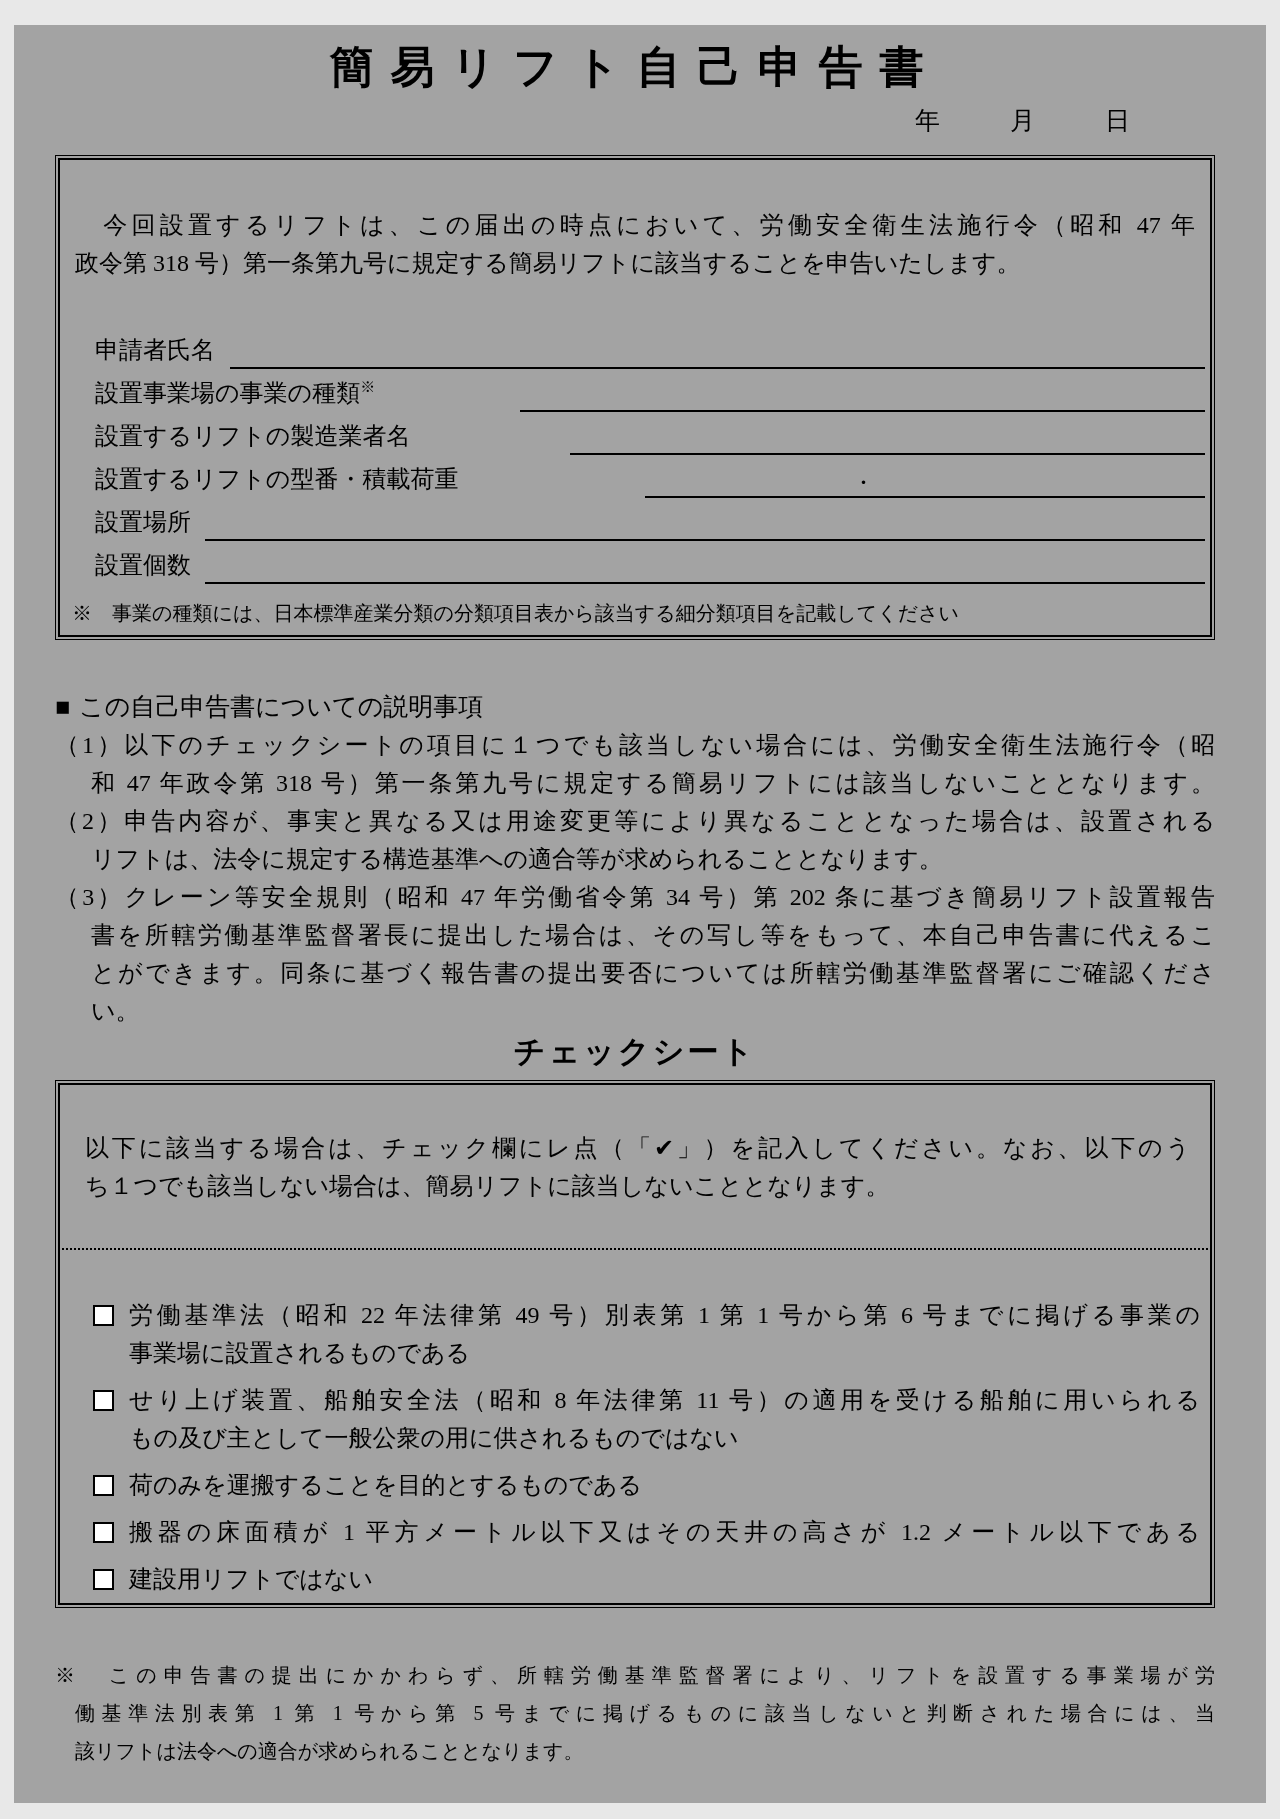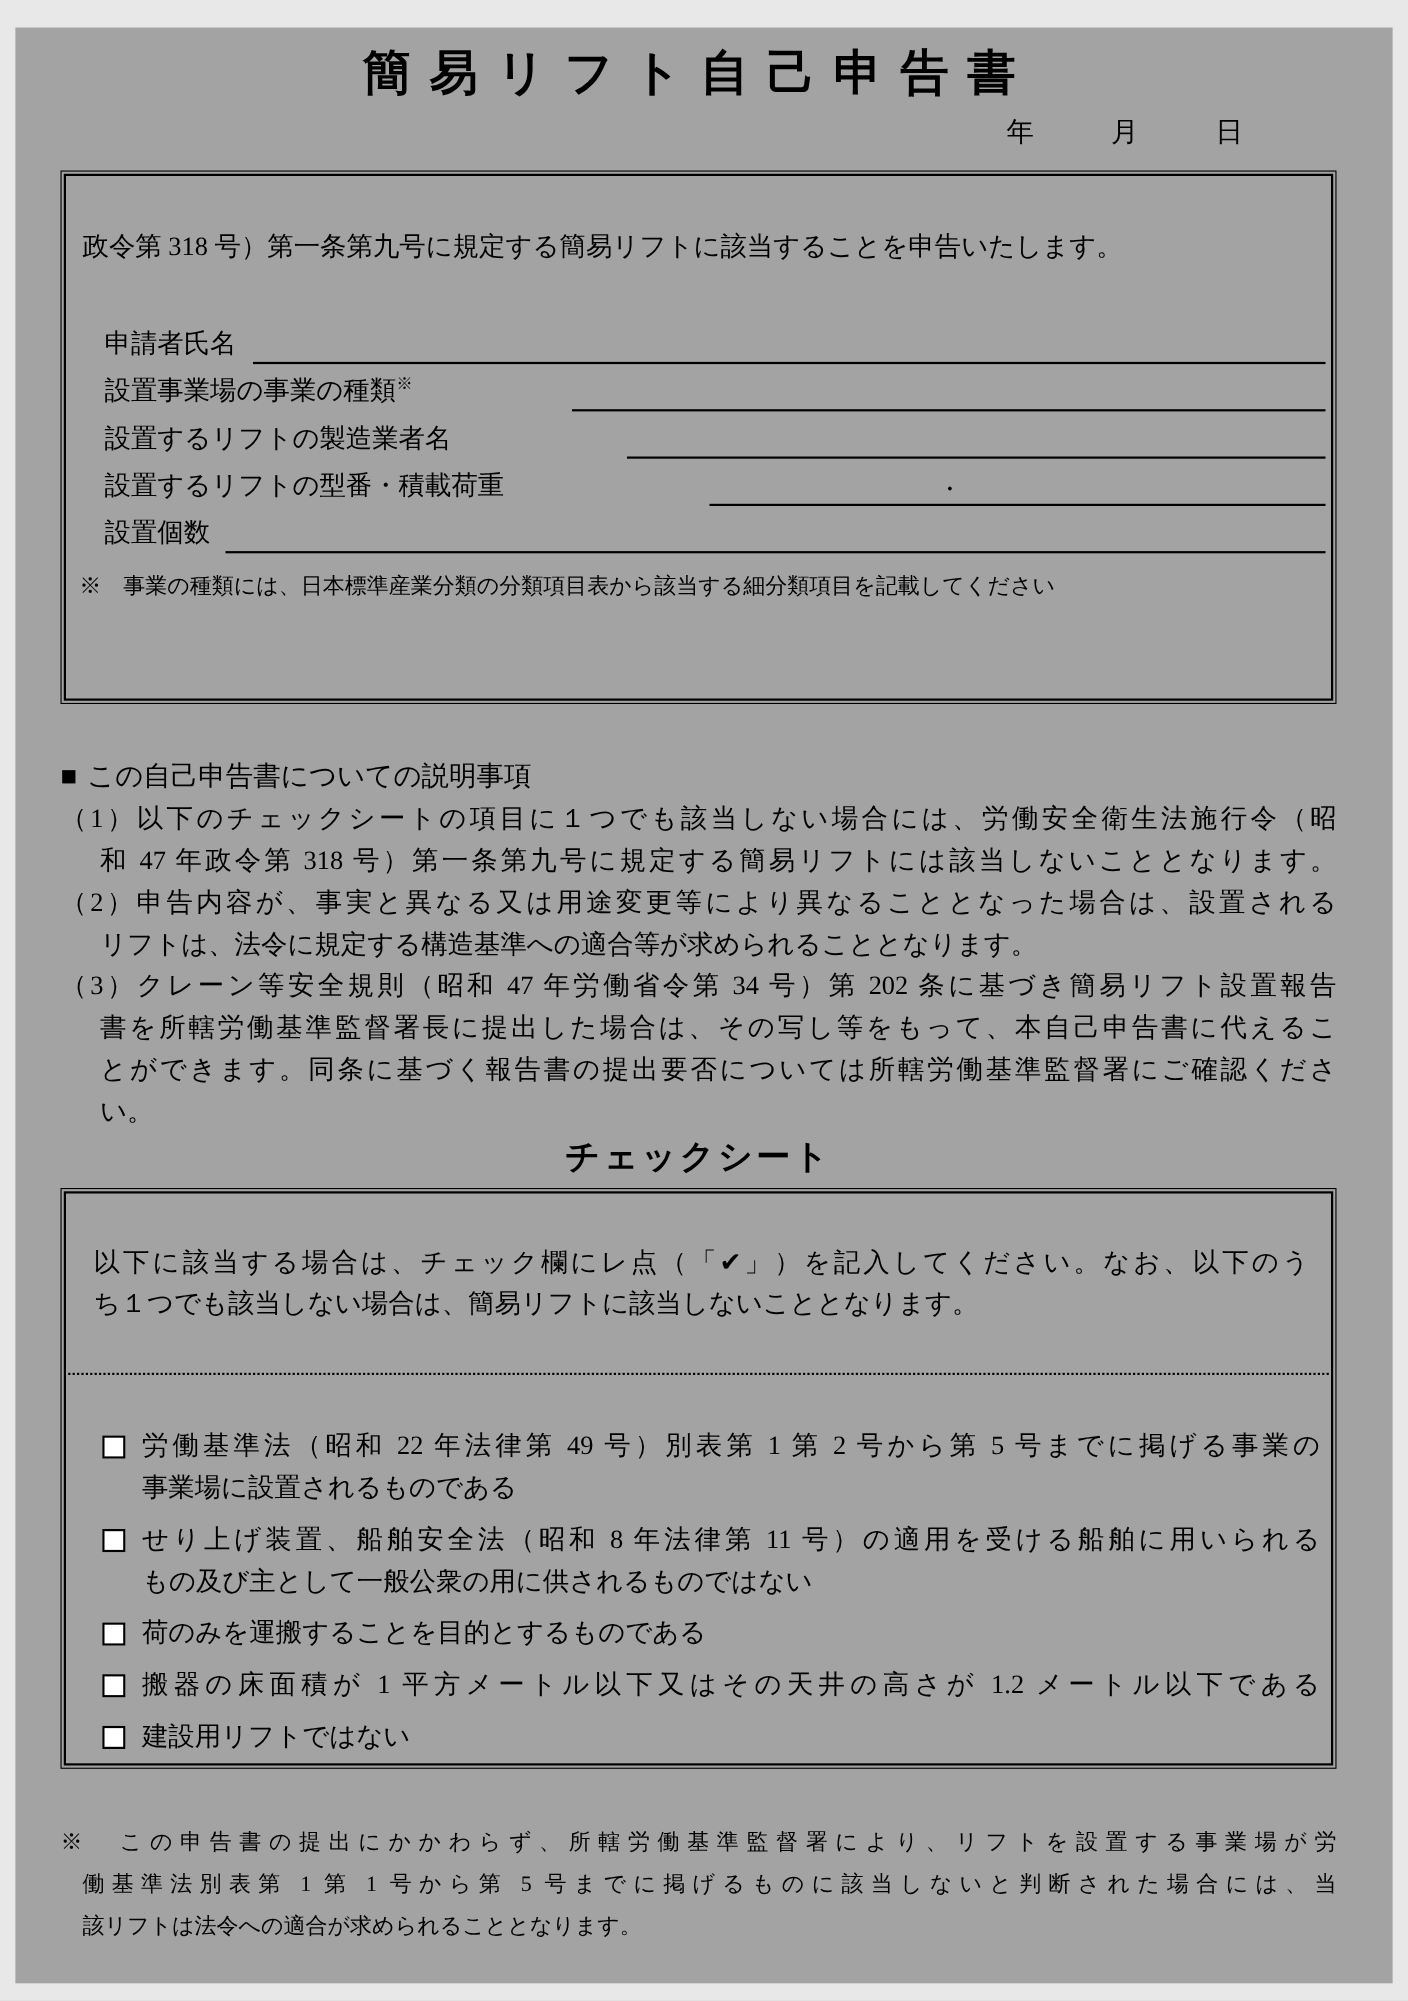--- a/index.html
+++ b/index.html
@@ -151,20 +151,21 @@
 
   <h1 class="doc-title">簡易リフト自己申告書</h1>
 
   <div class="date-line">
     <span>年</span><span>月</span><span>日</span>
   </div>
 
   <div class="box box1">
     <div class="box-inner">
       <p class="para">
+        <span class="pline full">　今回設置するリフトは、この届出の時点において、労働安全衛生法施行令（昭和 47 年</span>
         <span class="pline">政令第 318 号）第一条第九号に規定する簡易リフトに該当することを申告いたします。</span>
       </p>
 
       <div class="fields">
         <div class="frow frow-1">
           <span class="flabel">申請者氏名</span>
           <span class="fline"></span>
         </div>
         <div class="frow frow-2">
           <span class="flabel"><span>設置事業場の事業の種類</span><sup>※</sup></span>
@@ -172,20 +173,24 @@
         </div>
         <div class="frow frow-3">
           <span class="flabel">設置するリフトの製造業者名</span>
           <span class="fline"></span>
         </div>
         <div class="frow frow-4">
           <span class="flabel">設置するリフトの型番・積載荷重</span>
           <span class="fline">
               <span class="dot-sep">・</span>
             </span>
+        </div>
+        <div class="frow frow-5">
+          <span class="flabel">設置場所</span>
+          <span class="fline"></span>
         </div>
         <div class="frow frow-6">
           <span class="flabel">設置個数</span>
           <span class="fline"></span>
         </div>
       </div>
 
       <div class="box-note">※　事業の種類には、日本標準産業分類の分類項目表から該当する細分類項目を記載してください</div>
     </div>
   </div>
@@ -219,21 +224,21 @@
         <div class="eline full">以下に該当する場合は、チェック欄にレ点（「✔」）を記入してください。なお、以下のう</div>
         <div class="eline">ち１つでも該当しない場合は、簡易リフトに該当しないこととなります。</div>
       </div>
 
       <div class="dotted"></div>
 
       <div class="check-list">
         <div class="citem">
           <div class="cline1">
             <span class="cbox"></span>
-            <span class="ctext full">労働基準法（昭和 22 年法律第 49 号）別表第 1 第 2 号から第 5 号までに掲げる事業の</span>
+            <span class="ctext full">労働基準法（昭和 22 年法律第 49 号）別表第 1 第 1 号から第 6 号までに掲げる事業の</span>
           </div>
           <div class="cline2">事業場に設置されるものである</div>
         </div>
         <div class="citem">
           <div class="cline1">
             <span class="cbox"></span>
             <span class="ctext full">せり上げ装置、船舶安全法（昭和 8 年法律第 11 号）の適用を受ける船舶に用いられる</span>
           </div>
           <div class="cline2">もの及び主として一般公衆の用に供されるものではない</div>
         </div>

